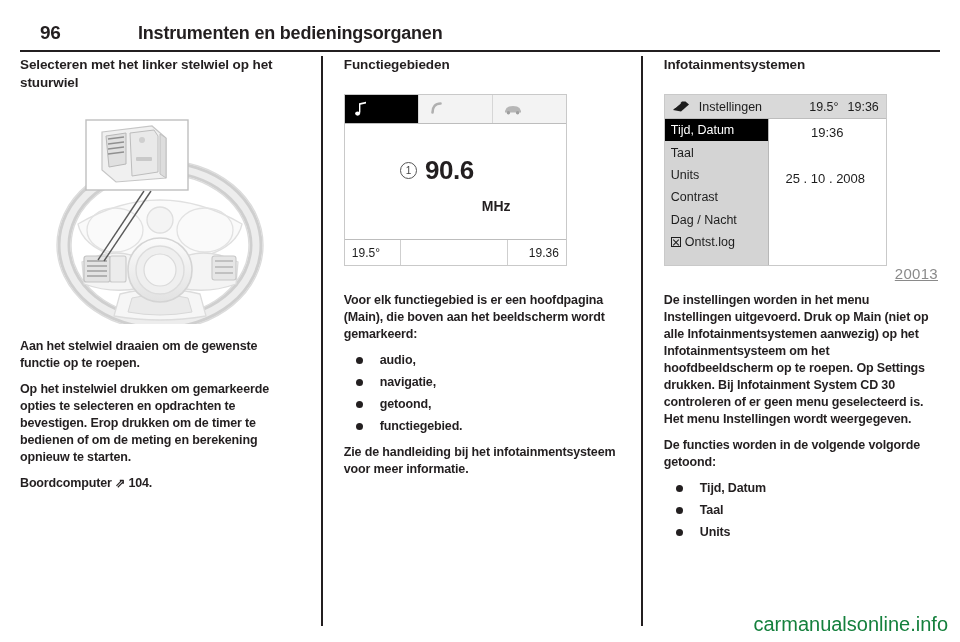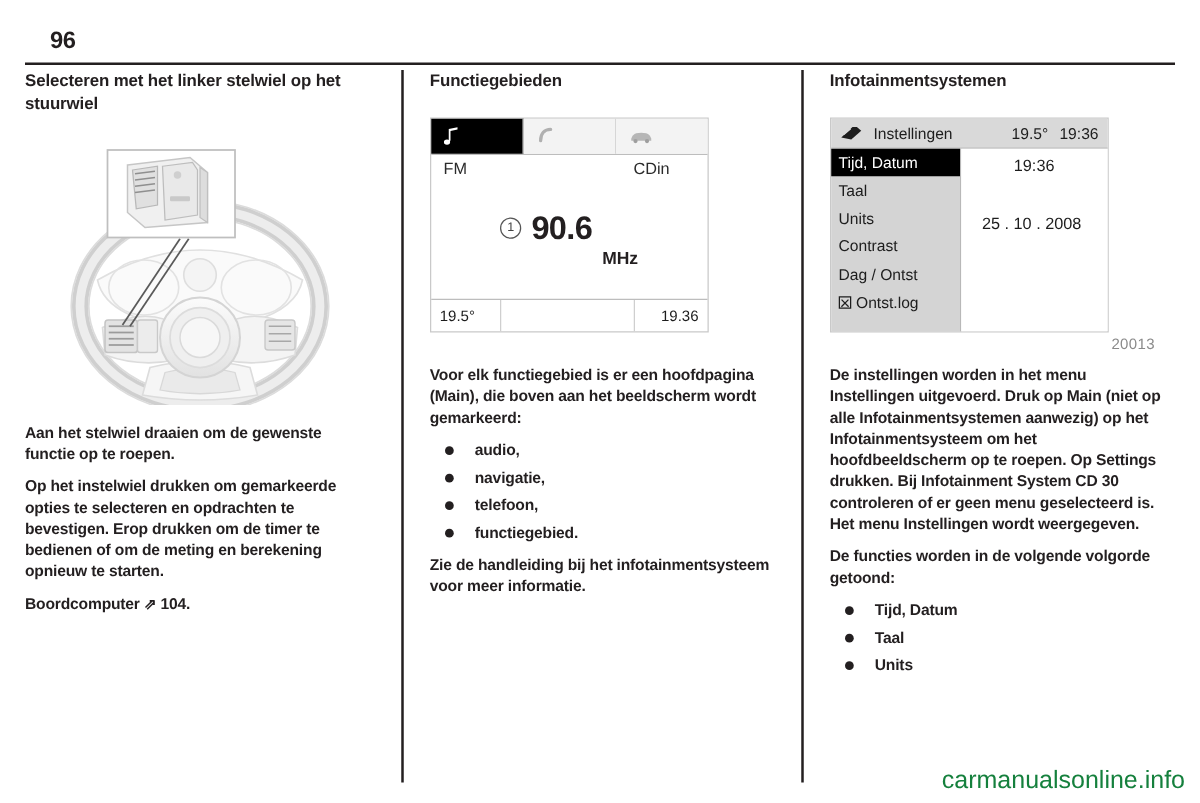--- a/index.html
+++ b/index.html
@@ -235,43 +235,45 @@
     background: #ffffff;
     position: relative;
     font-size: 13px;
     color: #1d1d1d;
   }
   .set-values .val-time { position: absolute; top: 6px; left: 0; right: 0; text-align: center; }
   .set-values .val-date { position: absolute; top: 52px; left: 0; right: 4px; text-align: center; }
 
   .fig-id {
     position: absolute;
-    right: 16px;
+    right: 2px;
     bottom: -16px;
-    font-size: 12px;
+    font-size: 15px;
     color: #8a8a8a;
     letter-spacing: 0.3px;
+    text-decoration: underline;
   }
   .screen-wrap { position: relative; margin-bottom: 26px; }
 
   
   .watermark {
     position: absolute;
     right: 12px;
     bottom: 6px;
     font-size: 20px;
     color: #15803d;
     letter-spacing: 0px;
   }
 </style>
 </head>
 <body>
 
 <div class="page-header">
   <div class="page-number">96</div>
+  <div class="page-title">Instrumenten en bedieningsorganen</div>
 </div>
 <div class="header-rule"></div>
 
 <div class="columns">
 
   <div class="col">
     <h2 class="sec-title">Selecteren met het linker stelwiel op het stuurwiel</h2>
 
     <div class="wheel-fig">
       <svg width="280" height="212" viewBox="0 0 280 212">
@@ -369,24 +371,20 @@
             </div>
             <div class="radio-tab">
               <svg width="20" height="13" viewBox="0 0 20 13">
                 <path d="M2 8 Q3 4.5 6 3.6 Q10 2.6 14 3.6 Q17 4.5 18 8 L18 9.6 L2 9.6 Z" fill="#b6b6b6"></path>
                 <circle cx="5.4" cy="9.8" r="1.7" fill="#9e9e9e"></circle>
                 <circle cx="14.6" cy="9.8" r="1.7" fill="#9e9e9e"></circle>
               </svg>
             </div>
           </div>
 
-          <div class="radio-labels">
-            <span class="fm">FM</span>
-            <span class="cdin">CDin</span>
-          </div>
 
           <div class="radio-freq">
             <span class="preset-circle">1</span>
             <span class="freq-num">90.6</span>
             <span class="freq-unit">MHz</span>
           </div>
 
           <div class="radio-status">
             <div class="rs-left">19.5°</div>
             <div class="rs-mid"></div>
@@ -394,21 +392,21 @@
           </div>
         </div>
       </div>
     </div>
 
     <p class="body">Voor elk functiegebied is er een hoofdpagina (Main), die boven aan het beeldscherm wordt gemarkeerd:</p>
 
     <ul class="bullets">
       <li><span class="bullet-dot"></span><span>audio,</span></li>
       <li><span class="bullet-dot"></span><span>navigatie,</span></li>
-      <li><span class="bullet-dot"></span><span>telefoon,</span></li>
+      <li><span class="bullet-dot"></span><span>getoond,</span></li>
       <li><span class="bullet-dot"></span><span>functiegebied.</span></li>
     </ul>
 
     <p class="body">Zie de handleiding bij het infotainmentsysteem voor meer informatie.</p>
   </div>
 
   <div class="col-gap"></div>
   <div class="col-divider"></div>
   <div class="col-gap"></div>
 
@@ -438,21 +436,21 @@
               <div class="set-menu-item">
                 <span>Taal</span>
               </div>
               <div class="set-menu-item">
                 <span>Units</span>
               </div>
               <div class="set-menu-item">
                 <span>Contrast</span>
               </div>
               <div class="set-menu-item">
-                <span>Dag / Ontst</span>
+                <span>Dag / Nacht</span>
               </div>
               <div class="set-menu-item">
                 <span class="sq-icon"></span>
                 <span>Ontst.log</span>
               </div>
             </div>
 
             <div class="set-values">
               <div class="val-time">19:36</div>
               <div class="val-date">25 . 10 . 2008</div>

